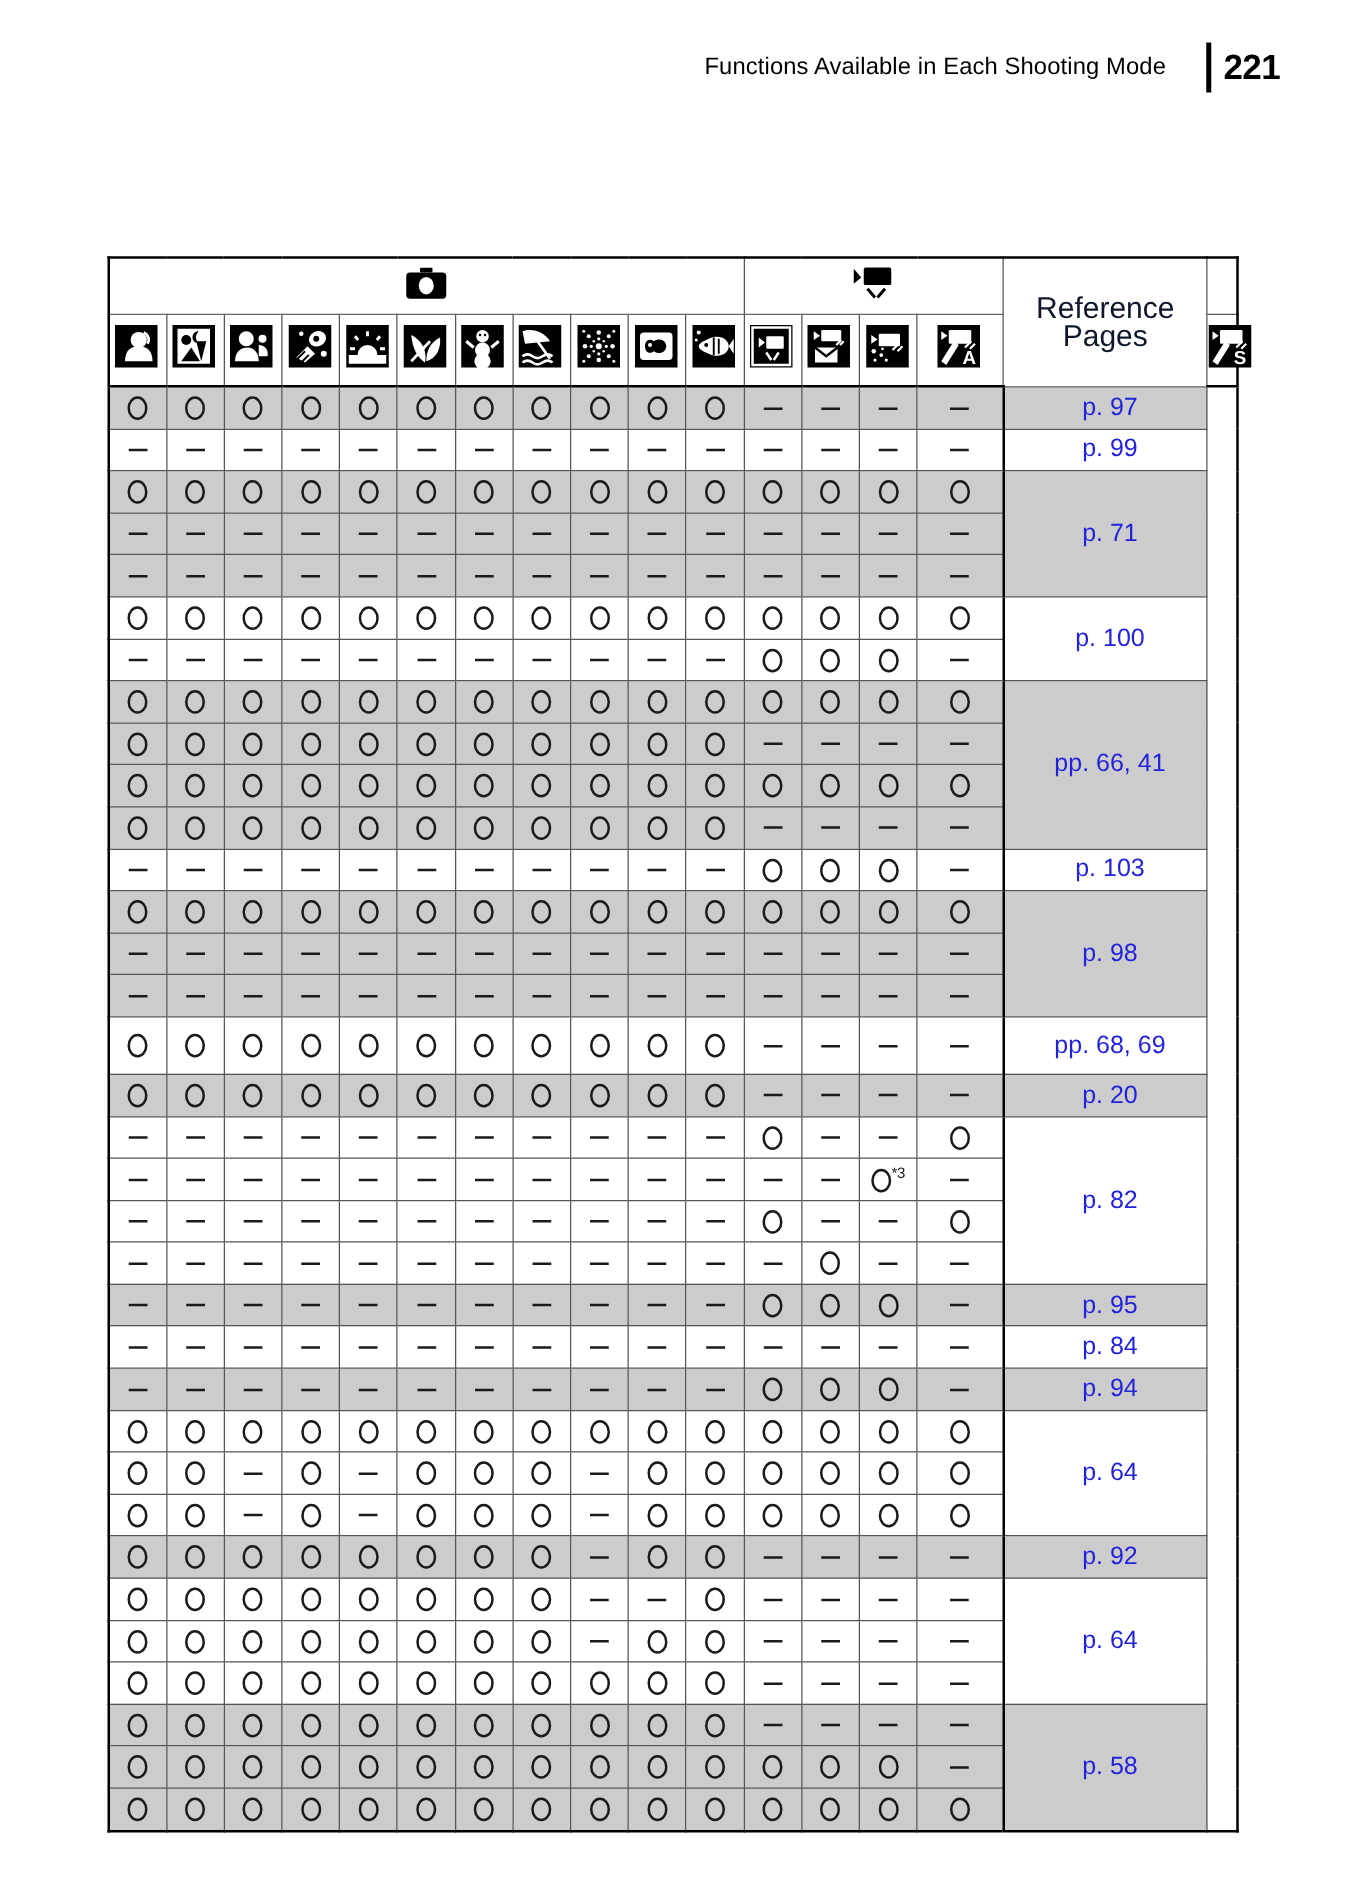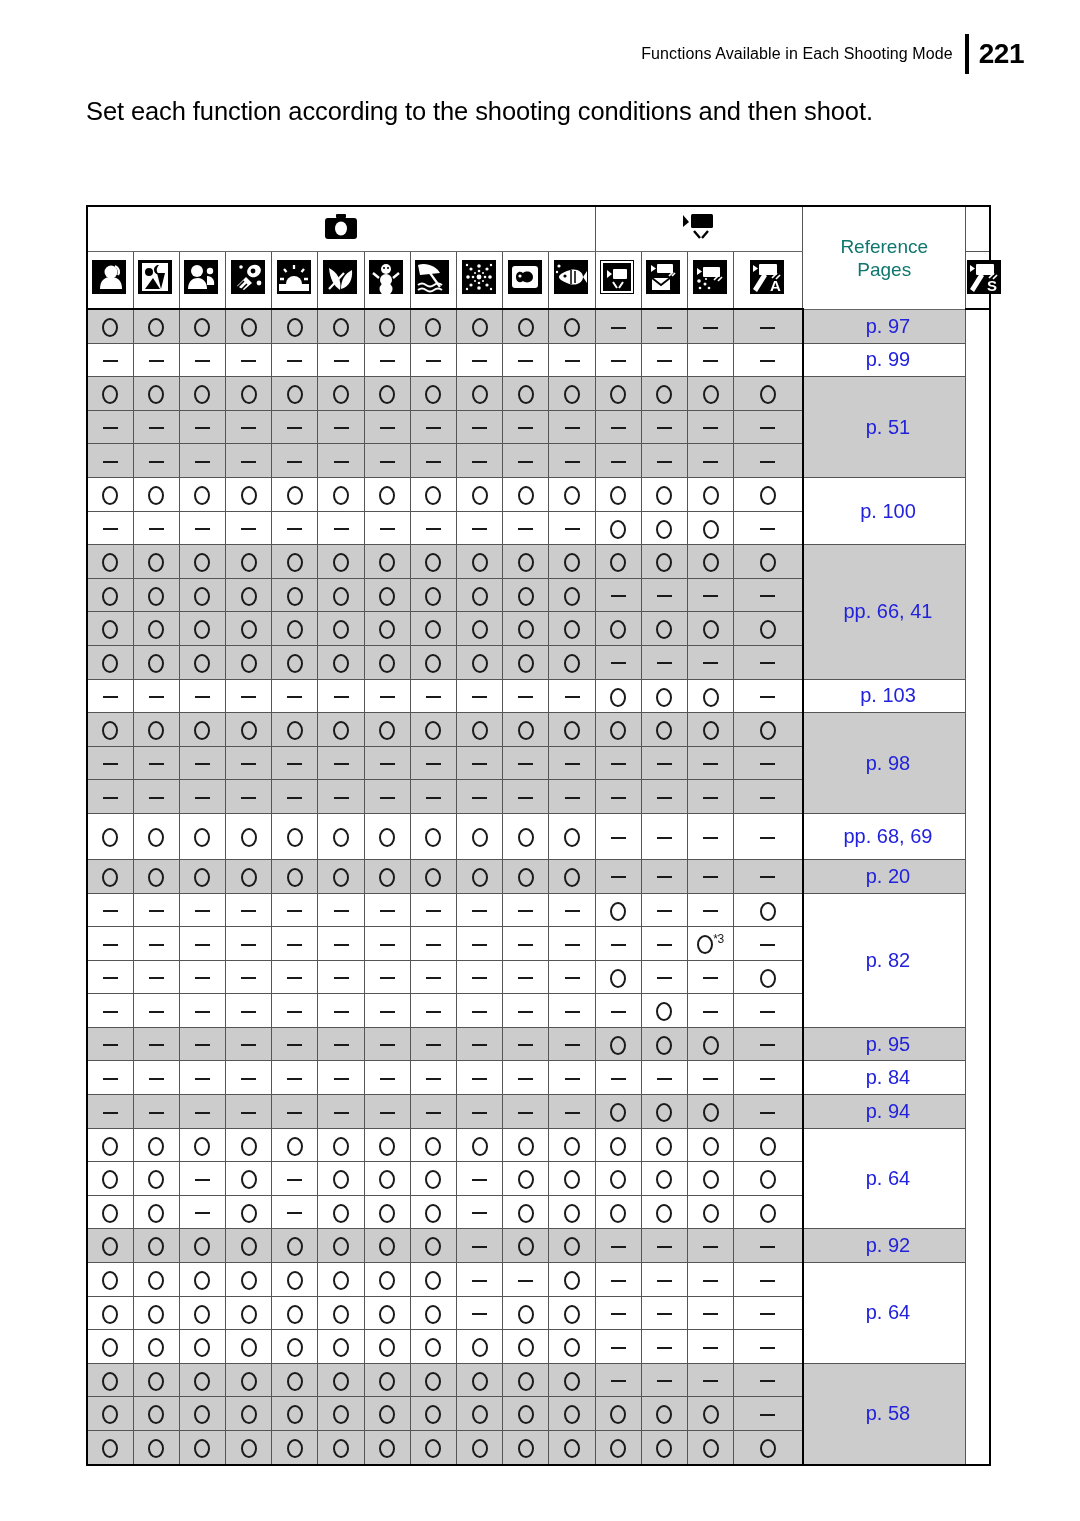--- a/index.html
+++ b/index.html
@@ -22,24 +22,24 @@
     position: absolute;
     top: 34px;
     left: 0;
     width: 1080px;
     height: 40px;
     display: flex;
     justify-content: flex-end;
     align-items: center;
   }
   .header-title {
-    font-size: 16px;
+    font-size: 19px;
     letter-spacing: .1px;
     white-space: nowrap;
-    padding-right: 12px;
+    padding-right: 32px;
     text-align: right;
   }
   .header-rule {
     width: 4px;
     height: 40px;
     background: #000;
     margin-right: 10px;
   }
   .header-pageno {
     font-size: 28px;
@@ -78,23 +78,23 @@
     text-align: center;
     vertical-align: middle;
     font-weight: normal;
   }
 
   
   tr.group-row td { height: 44px; border-bottom: 1px solid #666; }
   td.grp-still, td.grp-movie { background: #fff; }
   td.grp-ref {
     background: #fff;
-    font-size: 19px;
+    font-size: 24px;
     line-height: 23px;
-    color: #0f766e;
+    color: #0f172a;
     border-left: 2px solid #000;
   }
 
   
   tr.icon-row td {
     height: 56px;
     background: #fff;
     border-bottom: 2px solid #000;
   }
 
@@ -148,21 +148,20 @@
 </head>
 <body>
 
 <div class="page-header">
   <div class="header-title">Functions Available in Each Shooting Mode</div>
   <div class="header-rule"></div>
   <div class="header-pageno">221</div>
 </div>
 
 <div class="intro">
-  <div>Set each function according to the shooting conditions and then shoot.</div>
 </div>
 
 <div class="chart-wrap">
   <table class="modes">
     <colgroup id="colgroup">
         <col style="width: 46.2px;">
         <col style="width: 46.2px;">
         <col style="width: 46.2px;">
         <col style="width: 46.2px;">
         <col style="width: 46.2px;">
@@ -396,21 +395,21 @@
           <td class="mark"><span class="glyph-o"></span></td>
           <td class="mark"><span class="glyph-o"></span></td>
           <td class="mark"><span class="glyph-o"></span></td>
           <td class="mark"><span class="glyph-o"></span></td>
           <td class="mark"><span class="glyph-o"></span></td>
           <td class="mark"><span class="glyph-o"></span></td>
           <td class="mark"><span class="glyph-o"></span></td>
           <td class="mark"><span class="glyph-o"></span></td>
           <td class="mark"><span class="glyph-o"></span></td>
           <td class="mark" colspan="1"><span class="glyph-o"></span></td>
-          <td class="refcell" rowspan="3">p. 51</td>
+          <td class="refcell" rowspan="3">p. 71</td>
         </tr>
         <tr class="data-row shade">
           <td class="mark"><span class="glyph-dash"></span></td>
           <td class="mark"><span class="glyph-dash"></span></td>
           <td class="mark"><span class="glyph-dash"></span></td>
           <td class="mark"><span class="glyph-dash"></span></td>
           <td class="mark"><span class="glyph-dash"></span></td>
           <td class="mark"><span class="glyph-dash"></span></td>
           <td class="mark"><span class="glyph-dash"></span></td>
           <td class="mark"><span class="glyph-dash"></span></td>

